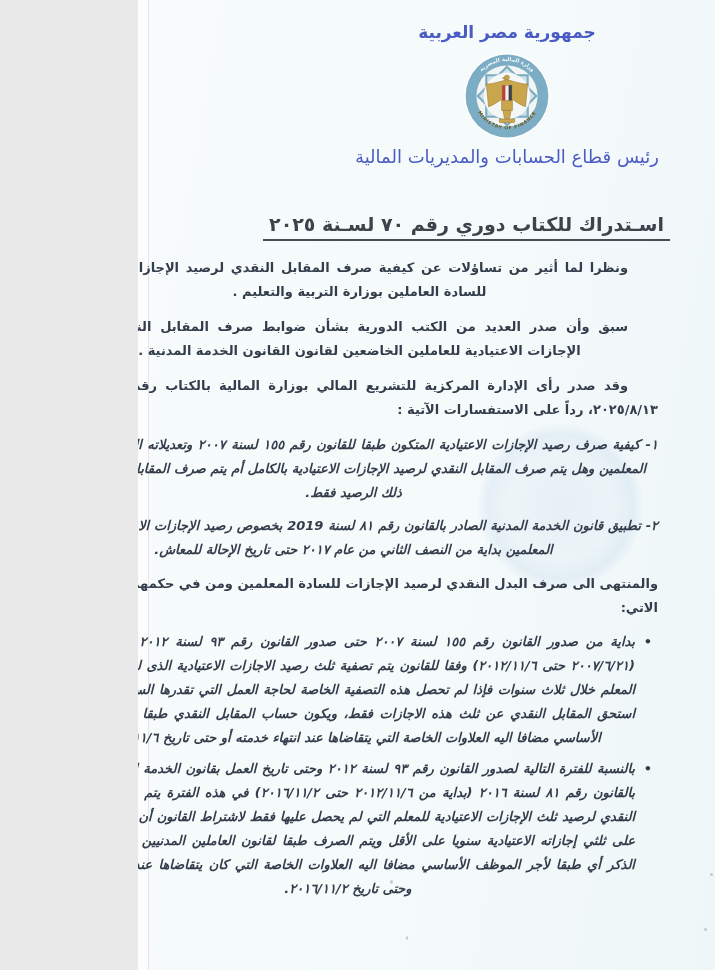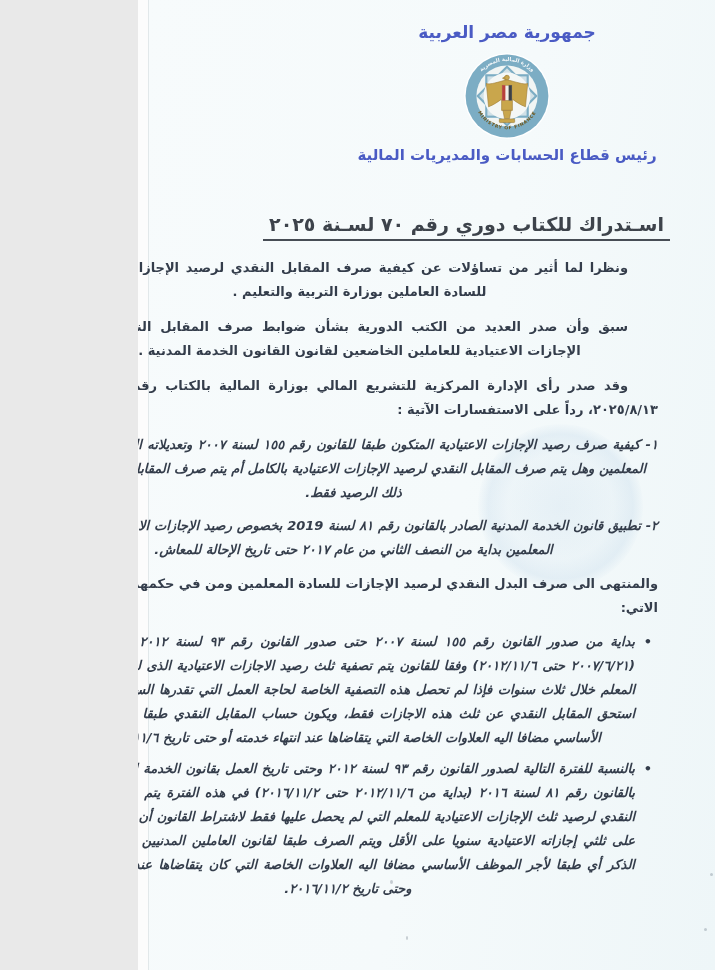--- a/index.html
+++ b/index.html
@@ -11,21 +11,21 @@
   }
   .edge-strip {
     position:absolute; left:0; top:0; width:10px; height:100%;
     background:#fcfcfc; border-right:1px solid #e2e8ea;
   }
   
   .letterhead { position:absolute; top:22px; right:38px; width:340px; text-align:center; }
   .country-name { color:#4a5bc4; font-weight:bold; font-size:17px; letter-spacing:0.5px; }
   .logo-wrap { width:90px; height:90px; margin:9px auto 5px auto; }
   .logo-wrap svg { width:90px; height:90px; display:block; }
-  .sector-title { color:#4a5bc4; font-weight:bold; font-size:15px; }
+  .sector-title { color:#4a5bc4; font-weight:normal; font-size:18px; }
   
   .title-row { position:absolute; top:213px; left:0; width:100%; text-align:center;margin-left:40px; }
   .doc-title {
     display:inline-block; font-size:19px; font-weight:bold; color:#3d434b;
     padding:0 6px 4px 6px; border-bottom:2px solid #474d55;
   }
   
   .doc-body {
     position:absolute; top:256px; right:57px; width:597px;
     direction:rtl; color:#343d4b; font-weight:bold;

